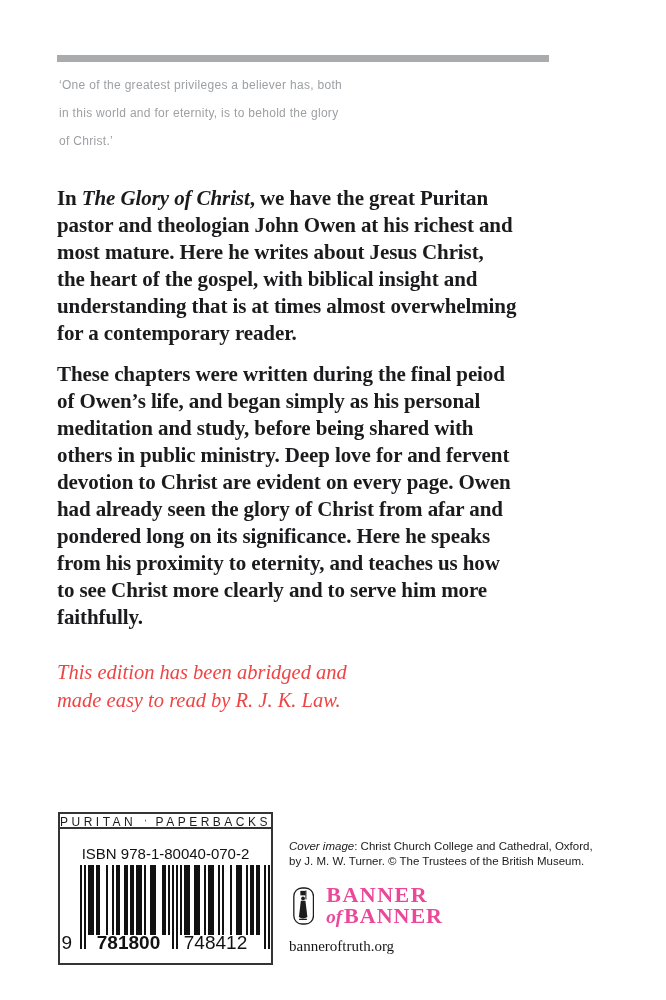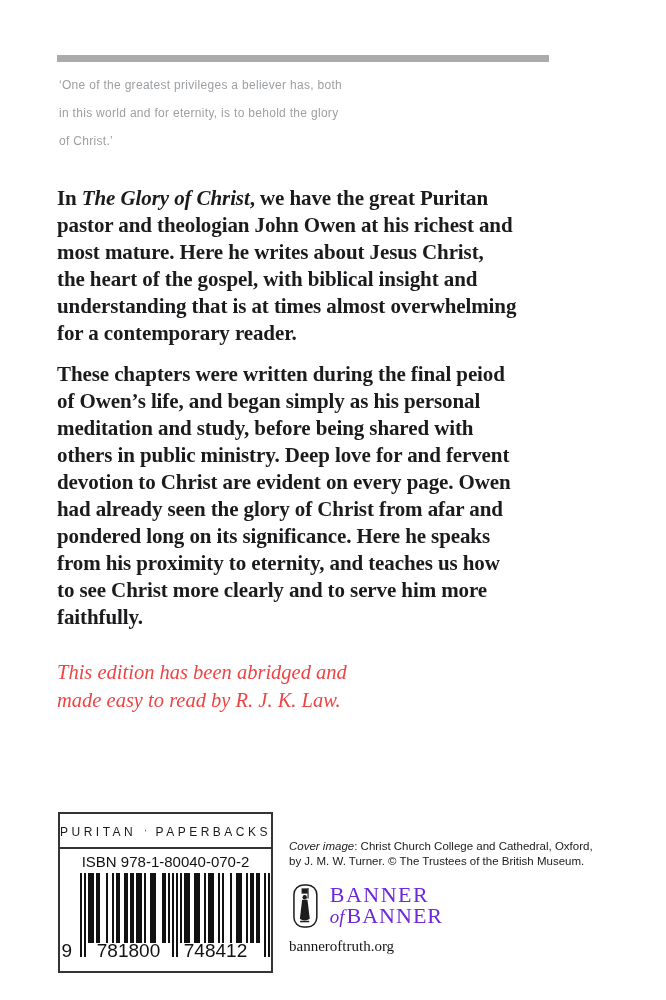--- a/index.html
+++ b/index.html
@@ -17,45 +17,45 @@
             font-size:21px;line-height:27px;color:#1b1b1d;white-space:pre;letter-spacing:-0.1px;}
   .p1{top:185px;}
   .p2{top:361px;}
   .p1 em{font-style:italic;}
   
   .note{position:absolute;left:57px;top:658px;margin:0;
         font-family:"Liberation Serif",serif;font-style:italic;
         font-size:20.5px;line-height:28px;color:#ef4444;white-space:pre;}
   
   .bottom-left{position:absolute;left:58px;top:812px;width:215px;}
-  .pp-band{box-sizing:border-box;border:2px solid #343434;height:37px;
+  .pp-band{box-sizing:border-box;border:2px solid #343434;height:17px;
            display:flex;align-items:center;justify-content:center;gap:9px;
            font-family:"Liberation Sans",sans-serif;font-size:12px;letter-spacing:3.5px;
            color:#1c1c1c;white-space:nowrap;}
   .pp-band .pp-word{transform:translateY(.5px);}
   .isbn-box{box-sizing:border-box;border:2px solid #343434;border-top:none;
-            padding:4px 0 6px;text-align:center;}
+            padding:16px 0 6px;text-align:center;}
   .isbn-label{font-family:"Liberation Sans",sans-serif;font-size:15px;line-height:18px;color:#111;}
   .barcode-wrap{position:relative;width:208px;height:92px;margin:2px auto 0;}
   .bars{position:absolute;left:18px;top:0;display:flex;align-items:flex-start;}
   .bars span{display:block;width:2px;height:70px;}
   .bars span.on{background:#111;}
   .bars span.tall{height:84px;}
   .bc-digits span{position:absolute;top:67px;font-family:"Liberation Sans",sans-serif;
                   font-size:19px;line-height:22px;color:#111;}
   .d-lead{left:0;}
-  .d-g1{left:25px;width:84px;text-align:center;}
+  .d-g1{left:25px;width:84px;text-align:center;font-weight:bold;}
   .d-g2{left:112px;width:84px;text-align:center;}
   
   .bottom-right{position:absolute;left:289px;top:839px;width:300px;}
   .credit{margin:0;font-family:"Liberation Sans",sans-serif;font-size:11.5px;line-height:14.5px;
           color:#1a1a1a;white-space:pre;}
   .credit em{font-style:italic;}
   .logo-row{display:flex;align-items:center;gap:12px;margin:15px 0 0 4px;width:150px;}
-  .logo-text{color:#6d28d9;}
+  .logo-text{color:#ec4899;font-weight:bold;}
   .banner-line{font-family:"Liberation Serif",serif;font-size:22px;line-height:20px;letter-spacing:1.5px;}
   .truth-line{font-family:"Liberation Serif",serif;font-size:22px;line-height:21px;letter-spacing:1px;}
   .truth-line em{font-style:italic;font-size:19px;letter-spacing:0;margin-right:2px;text-transform:lowercase;text-align:right;}
   .url{margin-top:9px;width:158px;text-align:left;
        font-family:"Liberation Serif",serif;font-size:15px;color:#161616;}
 </style>
 </head>
 <body>
 
 <div class="page">

